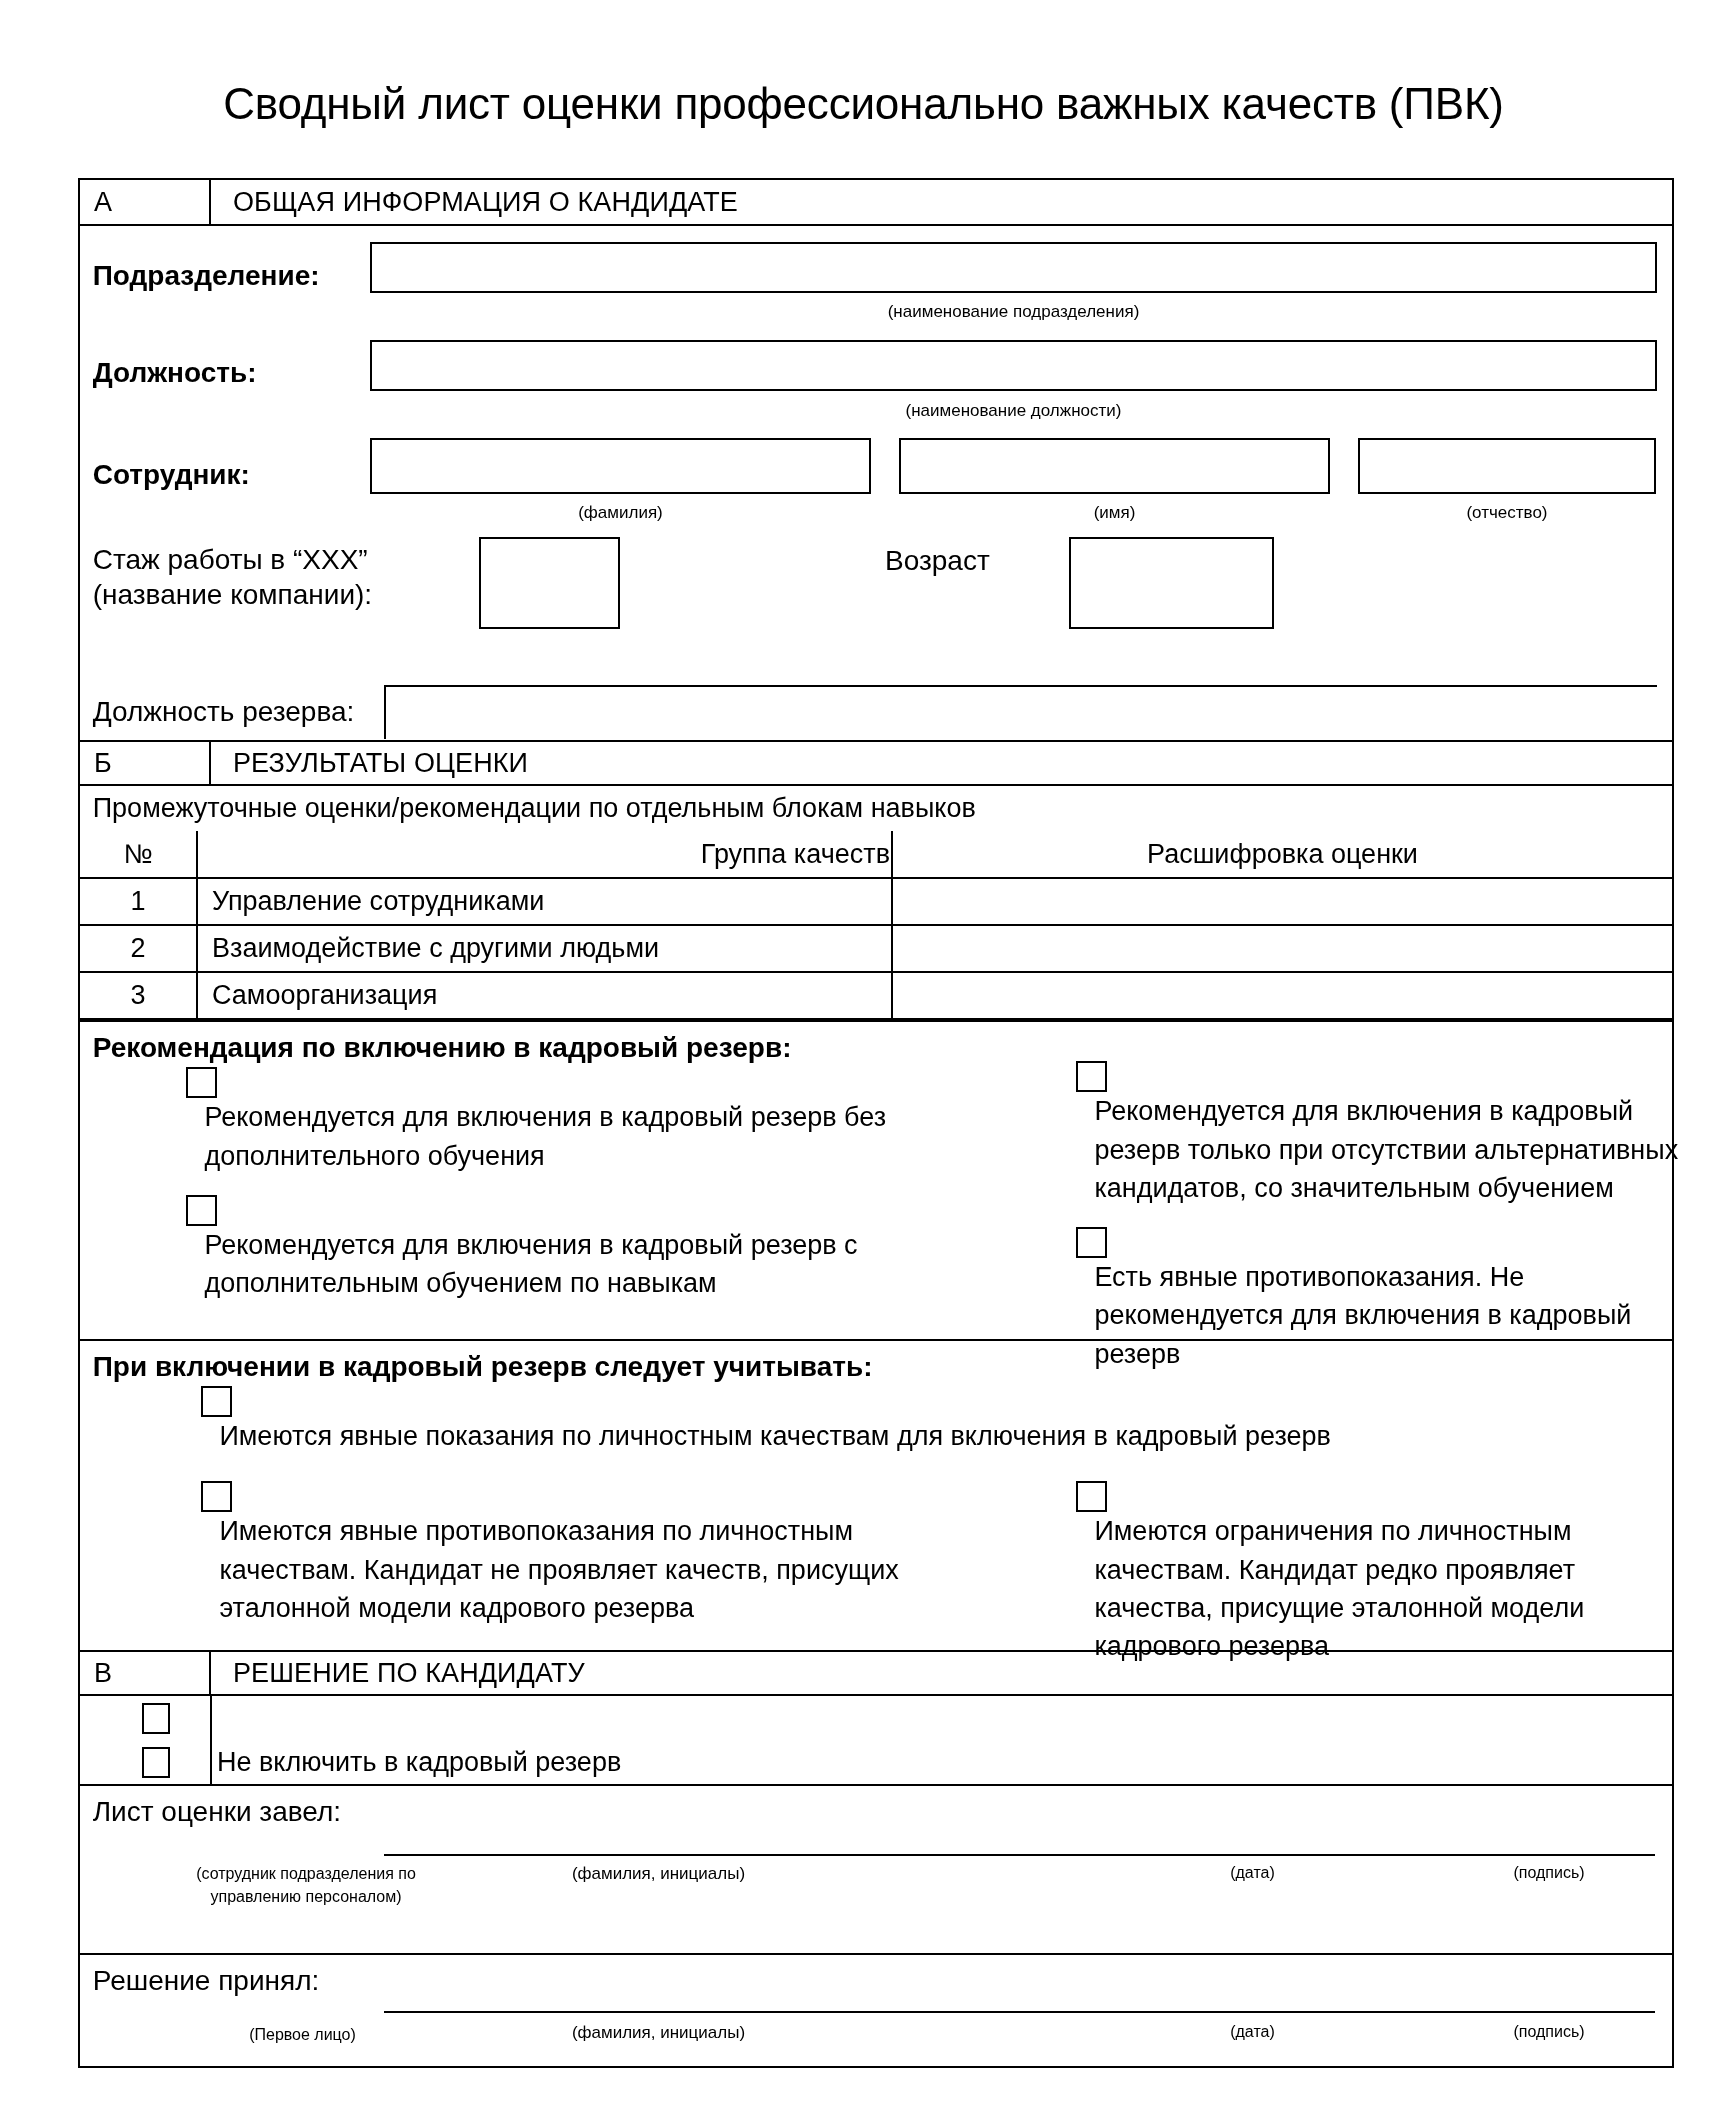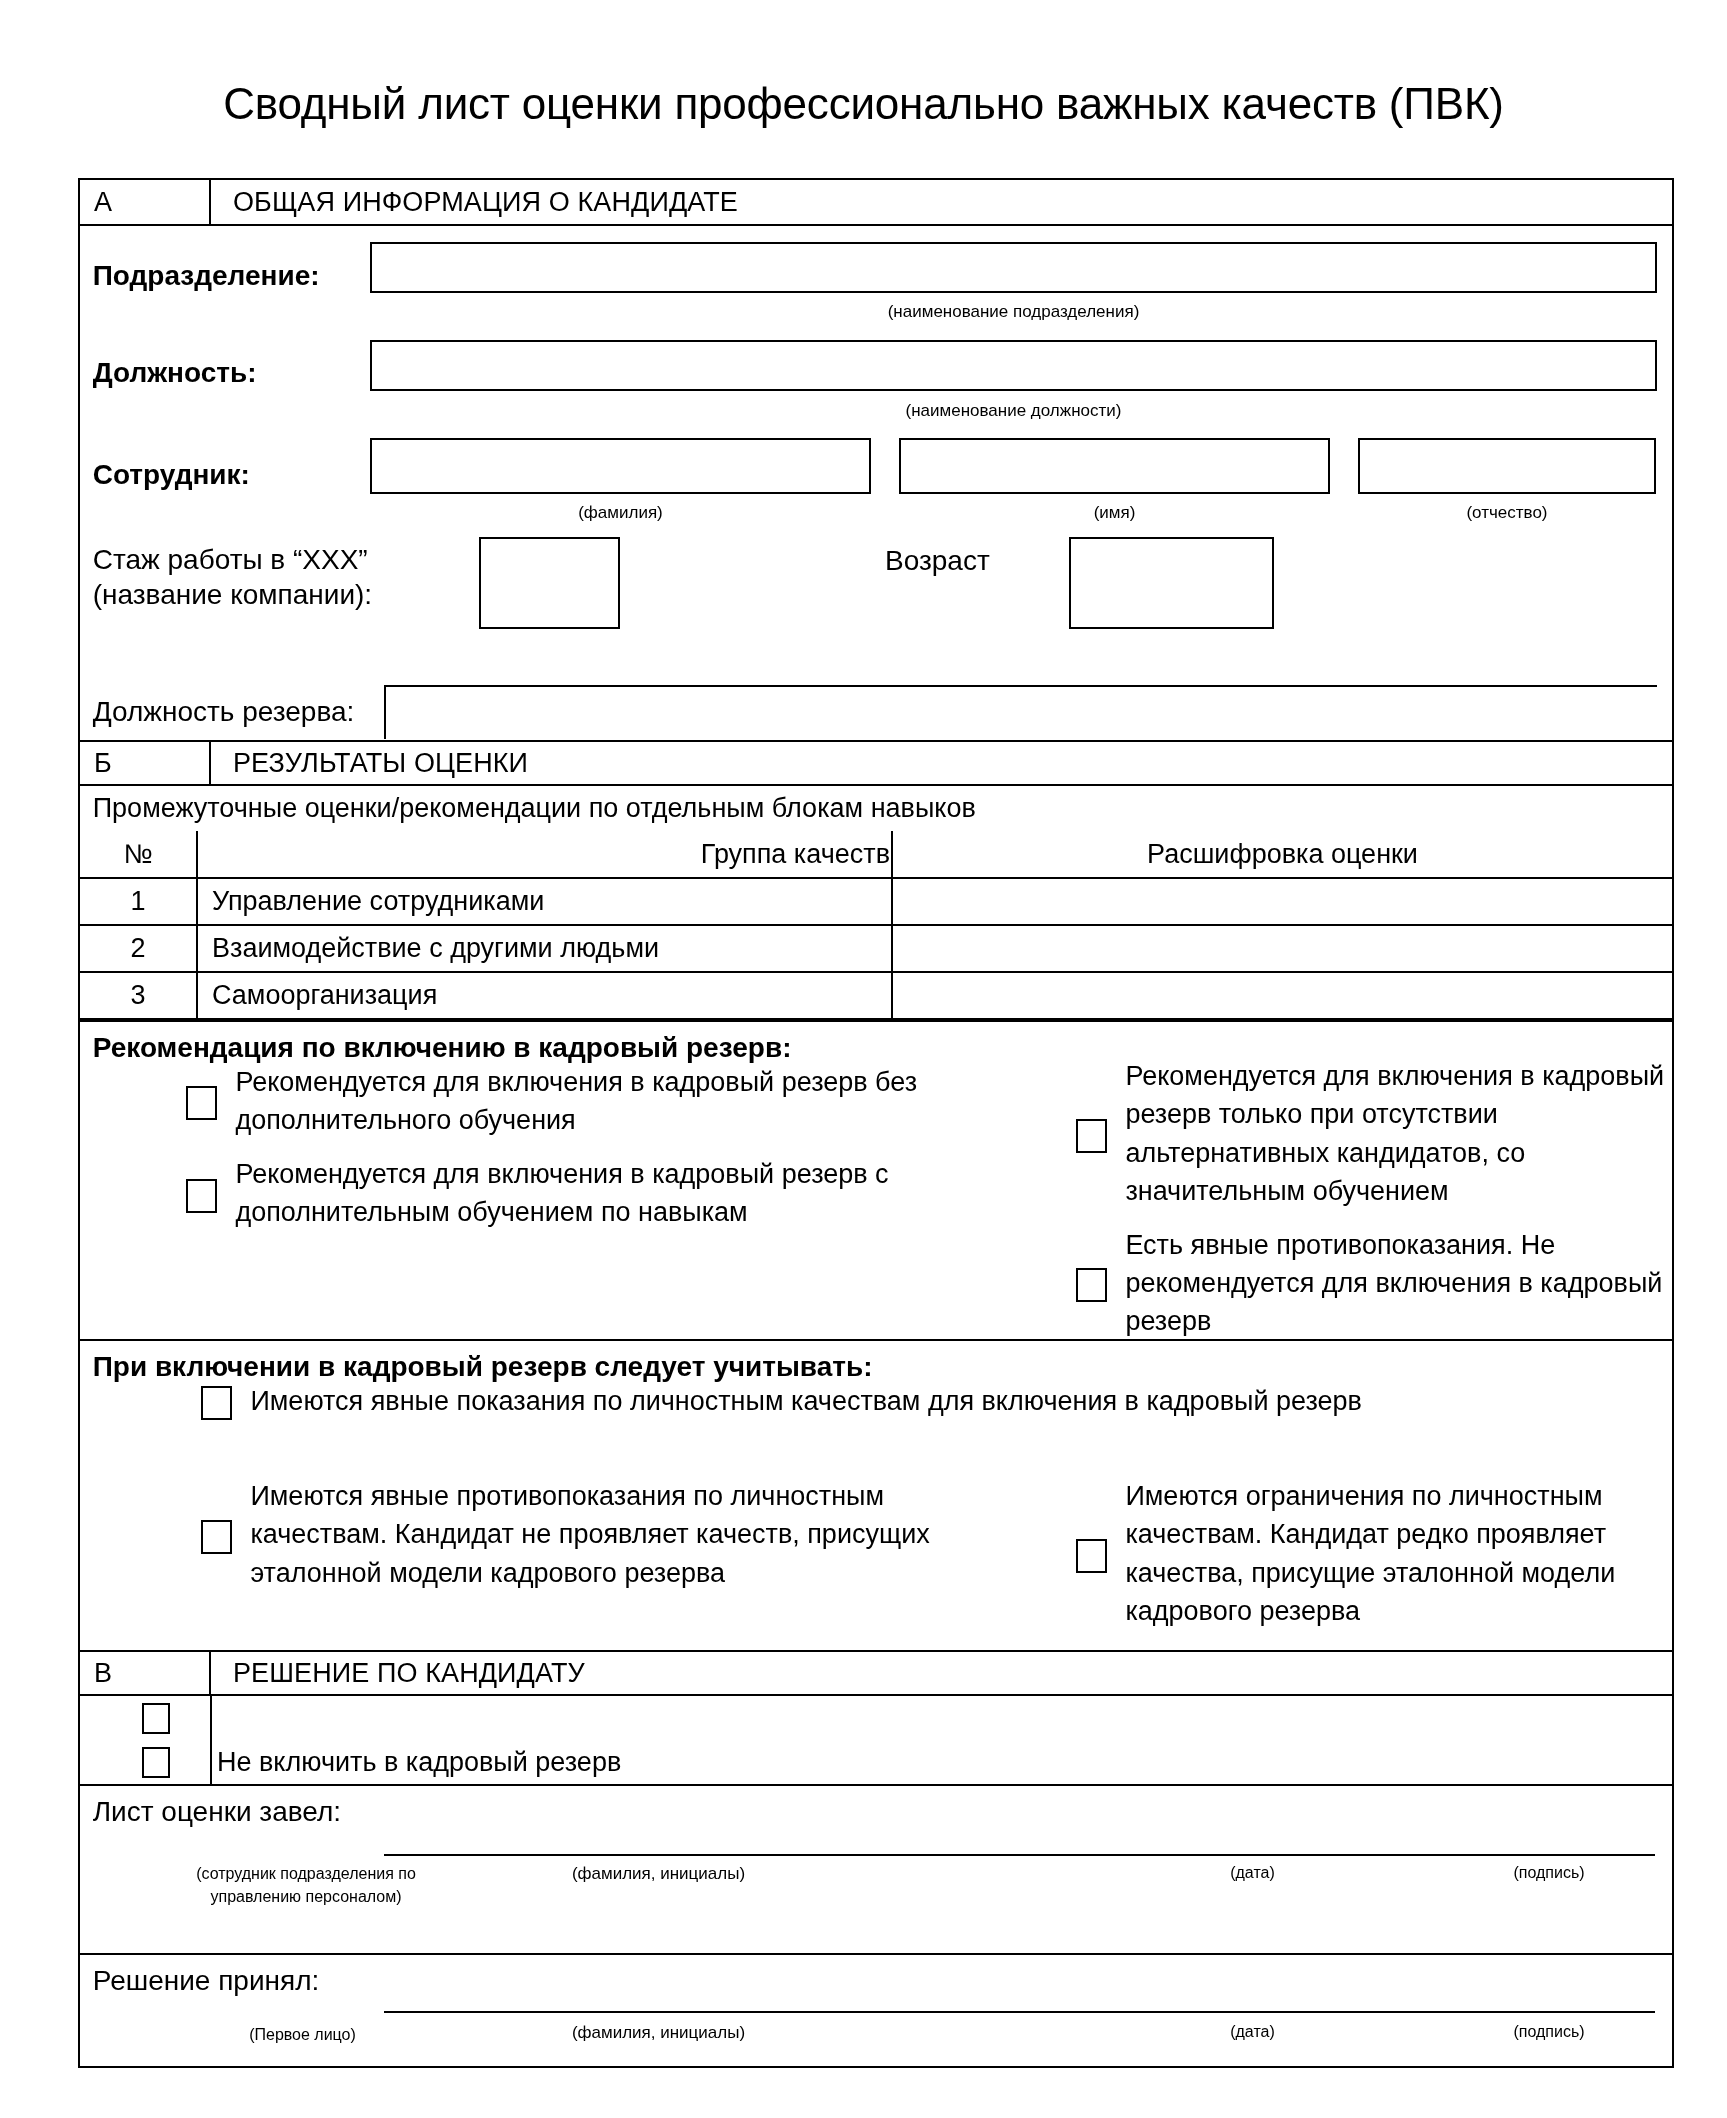--- a/index.html
+++ b/index.html
@@ -88,21 +88,21 @@
   table.res th.c-num,table.res td.c-num{width:117px;text-align:center;}
   table.res th.c-grp{text-align:right;}
   table.res td.c-grp{text-align:left;padding-left:14px;}
   table.res th.c-val,table.res td.c-val{width:780px;}
   table.res th{border-top:none;}
   table.res tr td:first-child,table.res tr th:first-child{border-left:none;}
   table.res tr td:last-child,table.res tr th:last-child{border-right:none;}
 
   
   .blockTitle{font-size:28px;font-weight:700;padding:10px 0 2.8px 12.7px;}
-  .cbItem{display:flex;align-items:center;}
+  .cbItem{display:flex;align-items:flex-start;flex-direction:column;}
   .cbox{
     width:31px;height:34px;flex:0 0 31px;border:2.1px solid #000;
     box-sizing:border-box;background:#fff;margin-top:4.2px;
   }
   .cbText{font-size:27px;line-height:1.42;padding-left:18.4px;}
 
   .recBlock{position:relative;height:319px;}
   .recBlock .colL{position:absolute;left:106px;top:41px;width:798px;}
   .recBlock .colR{position:absolute;left:996px;top:35px;width:621px;}
   .recBlock .cbItem+.cbItem{margin-top:15.5px;}

